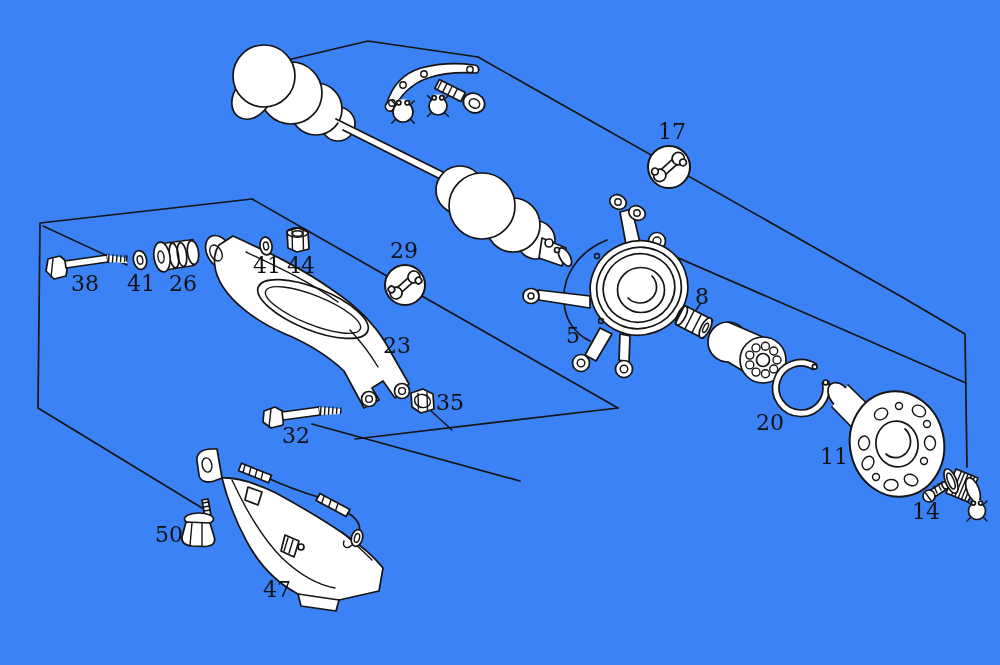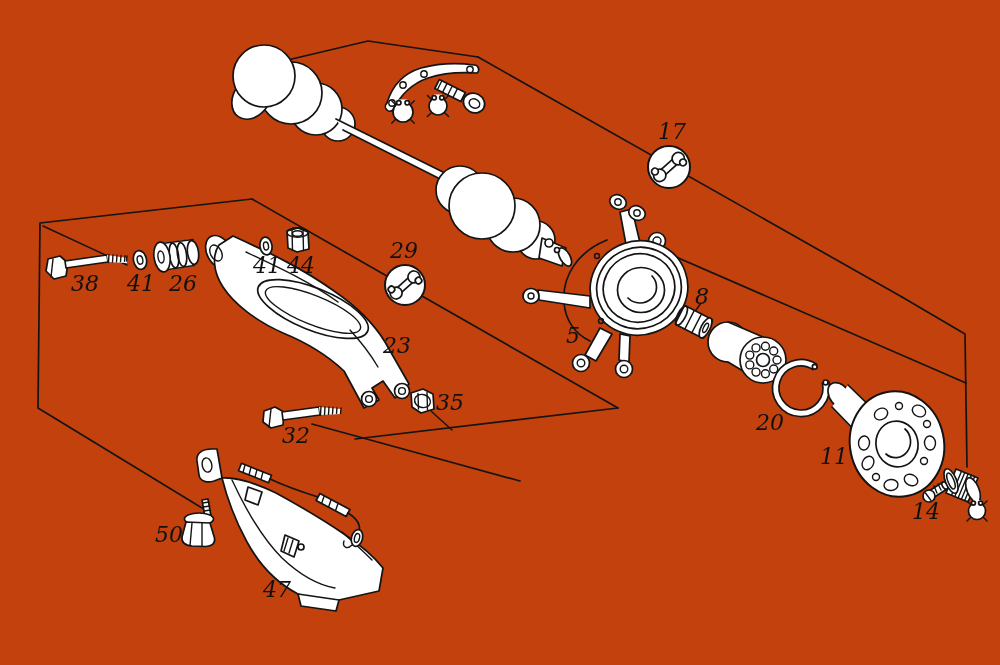--- a/index.html
+++ b/index.html
@@ -1,16 +1,16 @@
 <!DOCTYPE html>
 <html><head>
 <meta charset="utf-8">
 <style>
   html,body{margin:0;padding:0;background:#fff;}
-  .stage{position:relative;width:1000px;height:665px;background:#c2410c;overflow:hidden;font-style:italic;}
+  .stage{position:relative;width:1000px;height:665px;background:#3b82f6;overflow:hidden;}
   svg{display:block;}
   .s{stroke:#141414;stroke-width:1.7;fill:none;stroke-linecap:round;stroke-linejoin:round;}
   .sw{stroke:#141414;stroke-width:1.4;fill:none;stroke-linecap:round;}
   .w{fill:#ffffff;stroke:#141414;stroke-width:1.7;stroke-linejoin:round;}
   .w2{fill:#ffffff;stroke:#141414;stroke-width:2;stroke-linejoin:round;}
   .wn{fill:#ffffff;stroke:none;}
   .lbl{font-family:"DejaVu Serif", serif;font-size:22px;fill:#111;text-anchor:middle;}
 </style>
 </head>
 <body>

